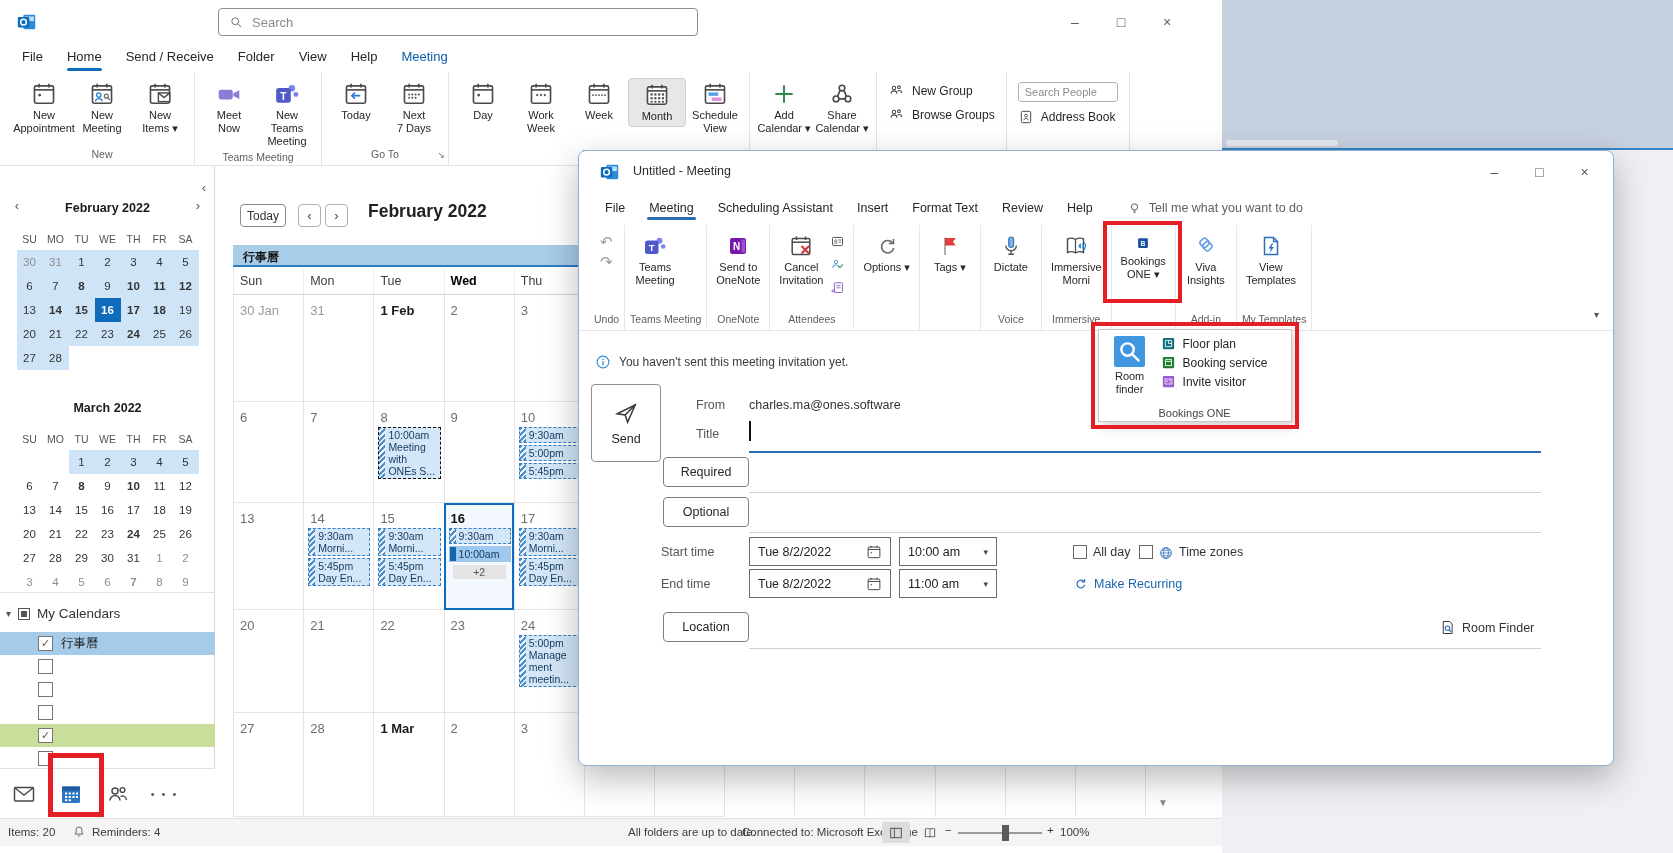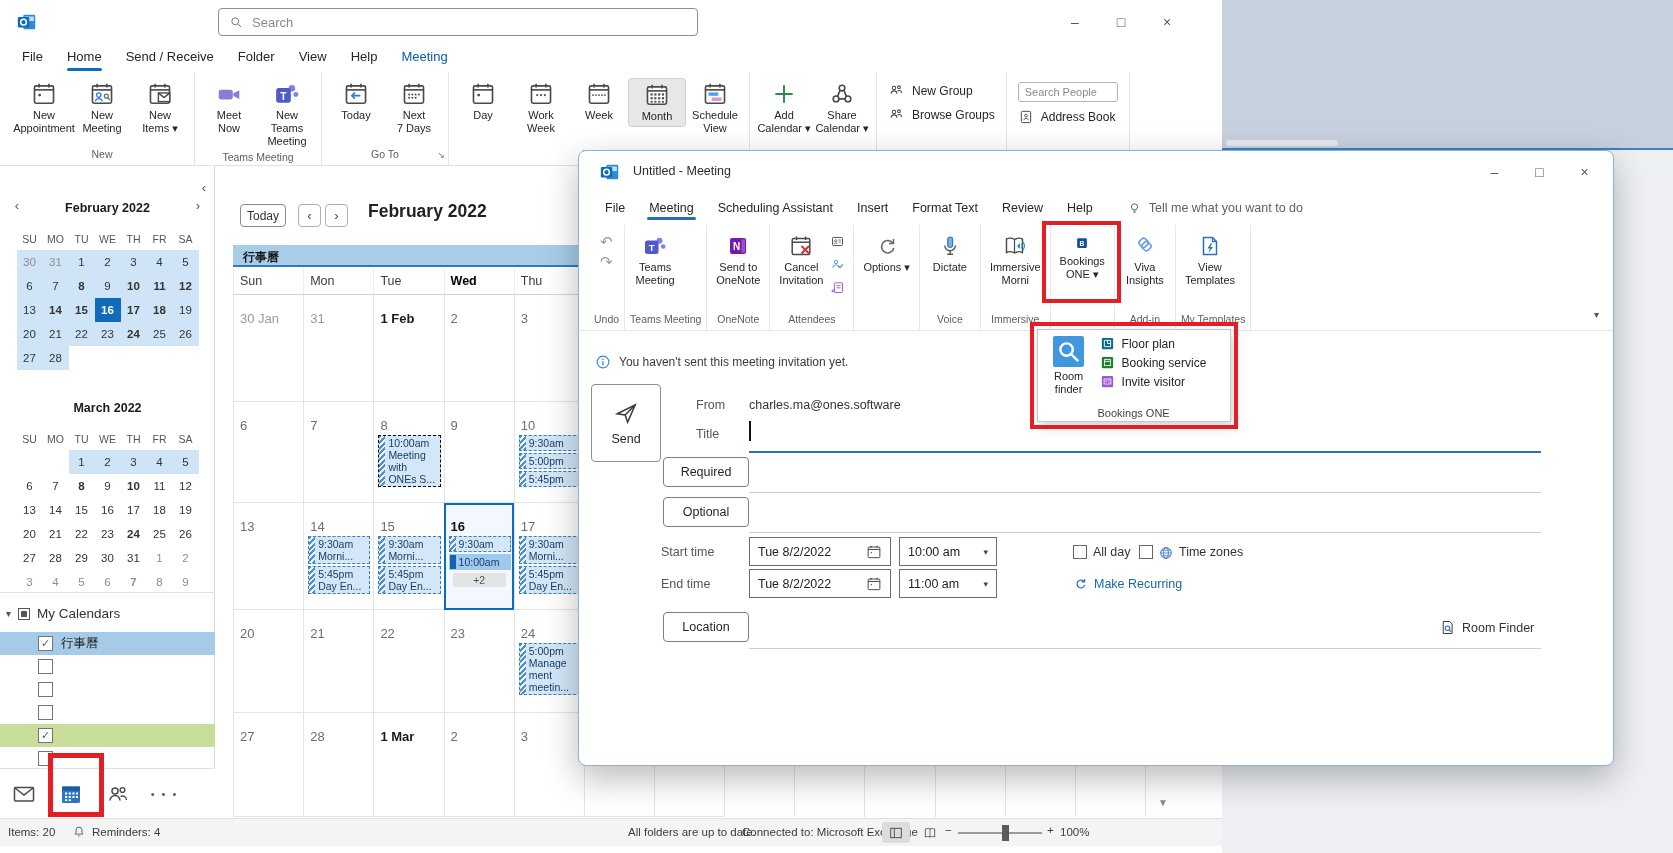--- a/index.html
+++ b/index.html
@@ -83,21 +83,21 @@
   #cm-prev{left:298px}
   #cm-next{left:325px}
   .cm-title{position:absolute;left:368px;top:201px;font-size:17.5px;font-weight:bold;color:#222}
   .banner{position:absolute;left:233px;top:245px;width:491px;height:22px;background:#a7cde9;border-bottom:2px solid #2f7cbf;font-size:12px;font-weight:bold;color:#151515;padding:4px 0 0 10px}
   #dow-row{position:absolute;left:233px;top:269px;width:491px;height:26px;display:grid;grid-template-columns:repeat(7,70.2px);border-bottom:1px solid #d4d4d4;background:#fff}
   .dowc{font-size:12.5px;color:#3c3c3c;padding:5px 0 0 6px;border-left:1px solid #ededed}
   .dowb{font-weight:bold;color:#000}
   #month-grid{position:absolute;left:233px;top:295px;width:491px}
   .grow{display:grid;grid-template-columns:repeat(7,70.2px)}
   .gcell{border-left:1px solid #e4e4e4;border-bottom:1px solid #e4e4e4;position:relative;overflow:hidden;padding-top:2px;background:#fff}
-  .gdate{margin:14px 0 2px 6px;font-size:13px;color:#6e6e6e;white-space:nowrap}
+  .gdate{margin:6px 0 2px 6px;font-size:13px;color:#6e6e6e;white-space:nowrap}
   .gdate.gb{color:#1b1b1b;font-weight:bold}
   .gdate.gdim{color:#9a9a9a}
   .gtoday{outline:2px solid #0f6cbd;outline-offset:-2px;background:#f2f8fd}
   .gtoday .gdate{color:#111;font-weight:bold}
   .ev{margin:1px 3px 2px 4px;background:#d3e7f8;border:1px dashed #3a7fc0;font-size:10.5px;line-height:12px;color:#16395f;padding:1px 2px 1px 9px;position:relative;word-break:break-word}
   .ev::before{content:"";position:absolute;left:0;top:0;bottom:0;width:6px;background:repeating-linear-gradient(135deg,#4f8fc9 0 2px,#eaf3fb 2px 4px)}
   .ev.evsel{border:1.5px dashed #0a0a0a}
   .ev.evsolid{background:#9fc8ee;border:1px solid #9fc8ee}
   .ev.evsolid::before{background:#1565ad}
   .evmore{margin:3px 8px 2px;background:#e4e4e4;color:#555;text-align:center;font-size:10.5px;height:14px;line-height:14px}
@@ -964,20 +964,34 @@
                 <div>Options ▾</div>
               </div>
             </div>
           </div>
           <div class="mg-label"></div>
         </div>
         <div class="mg">
           <div class="mg-btns">
             <div class="mbtn">
               <span class="ic" style="width: 24px; height: 24px;"><svg viewBox="0 0 24 24" width="100%" height="100%">
+                  <path d="M7 3.5 V21" stroke="#8a8a8a" stroke-width="1.4"></path>
+                  <path d="M7 4 H17.8 L15 7.8 L17.8 11.5 H7 Z" fill="#e03e3e"></path>
+                </svg></span>
+              <div class="rbl">
+                <div>Tags ▾</div>
+              </div>
+            </div>
+          </div>
+          <div class="mg-label"></div>
+        </div>
+        <div class="mg">
+          <div class="mg-btns">
+            <div class="mbtn">
+              <span class="ic" style="width: 24px; height: 24px;"><svg viewBox="0 0 24 24" width="100%" height="100%">
                   <rect x="9.7" y="3" width="4.9" height="10.5" rx="2.45" fill="#7ab1e8" stroke="#3878b8" stroke-width="1.2"></rect>
                   <path d="M6.8 11.5 a5.3 5.3 0 0 0 10.6 0" fill="none" stroke="#555" stroke-width="1.4"></path>
                   <path d="M12.1 17 V20.3 M9.3 20.3 H15" stroke="#555" stroke-width="1.4"></path>
                 </svg></span>
               <div class="rbl">
                 <div>Dictate</div>
               </div>
             </div>
           </div>
           <div class="mg-label">Voice</div>

